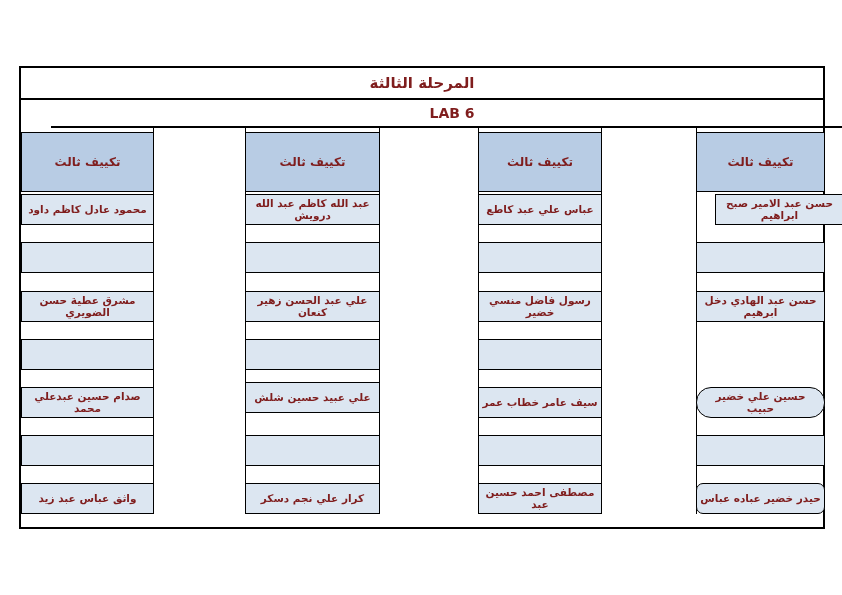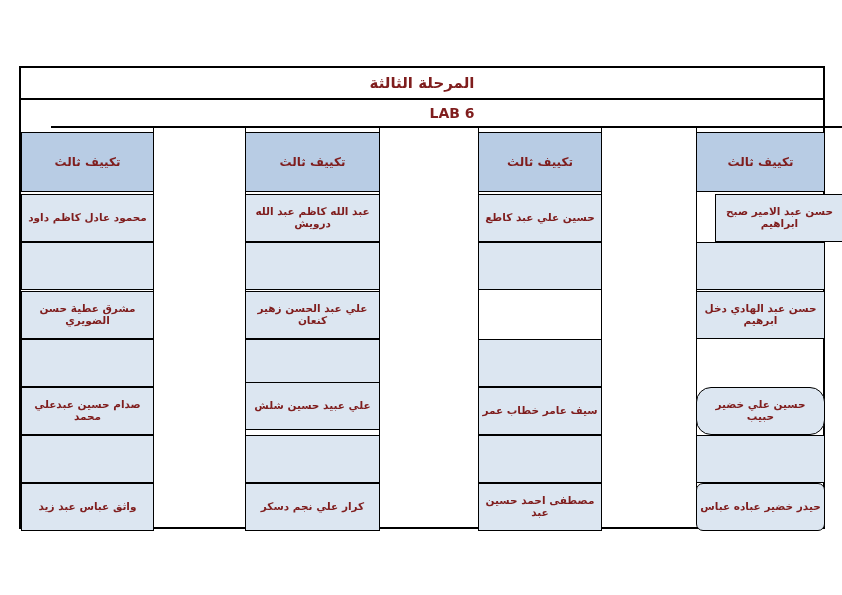--- a/index.html
+++ b/index.html
@@ -34,21 +34,21 @@
     border-left:1.5px solid #000;border-right:1.5px solid #000;box-sizing:border-box;
   }
   .col:nth-of-type(1) .rail{border-left:none;}
   .col:nth-of-type(4) .rail{border-right:none;}
   .box{
     position:absolute;left:0;width:100%;box-sizing:border-box;
     border:1.5px solid #000;display:flex;align-items:center;justify-content:center;
     direction:rtl;font-weight:bold;text-align:center;background:var(--cell-fill,#dce6f1);
   }
   .header-box{top:4px;height:60px;font-size:12px;background:var(--header-fill,#b8cce4);}
-  .slot{height:48px;font-size:10.5px;line-height:1.1;padding:0 3px;}
+  .slot{height:31px;font-size:10.5px;line-height:1.1;padding:0 3px;}
 </style>
 </head>
 <body>
 
 <div class="page">
   <div class="sheet">
 
     <div class="title-row">
       <span>المرحلة الثالثة</span>
     </div>
@@ -79,22 +79,23 @@
           <div class="box slot" style="top: 163px;">علي عبد الحسن زهير كنعان</div>
           <div class="box slot" style="top: 211px;"></div>
           <div class="box slot" style="top: 254px;">علي عبيد حسين شلش</div>
           <div class="box slot" style="top: 307px;"></div>
           <div class="box slot" style="top: 355px;">كرار علي نجم دسكر</div>
         </div>
 
       <div class="col">
         <div class="rail"></div>
         <div class="box header-box">تكييف ثالث</div>
-      <div class="box slot" style="top: 66px;">حسين علي عبد كاطع</div>
+      <div class="box slot" style="top: 66px;">عباس علي عبد كاطع</div>
           <div class="box slot" style="top: 114px;"></div>
+          <div class="box slot" style="top: 163px;">رسول فاضل منسي خضير</div>
           <div class="box slot" style="top: 211px;"></div>
           <div class="box slot" style="top: 259px;">سيف عامر خطاب عمر</div>
           <div class="box slot" style="top: 307px;"></div>
           <div class="box slot" style="top: 355px;">مصطفى احمد حسين عبد</div>
         </div>
 
       <div class="col">
         <div class="rail"></div>
         <div class="box header-box">تكييف ثالث</div>
       <div class="box slot" style="top: 66px; margin-left: 19px;">حسن عبد الامير صبح ابراهيم</div>

